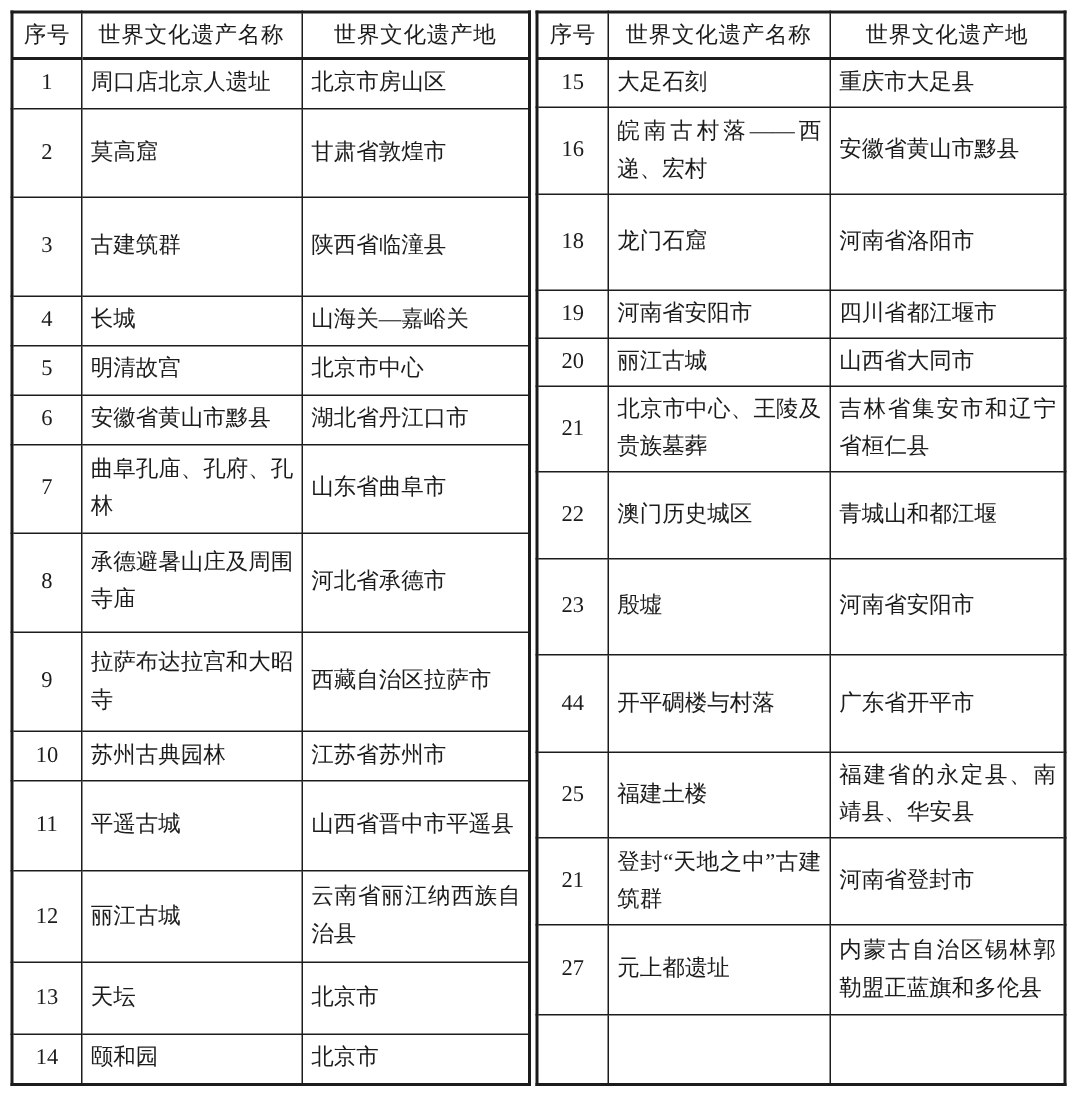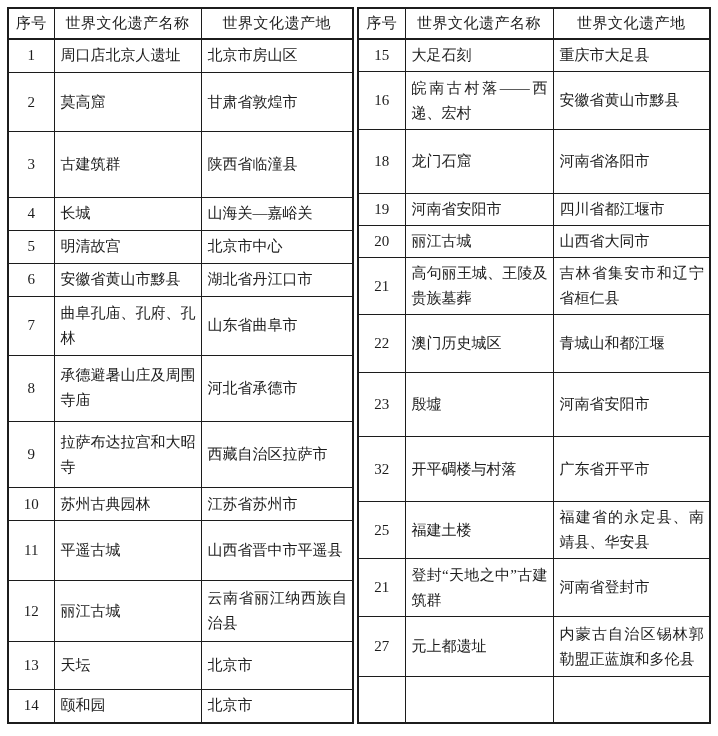--- a/index.html
+++ b/index.html
@@ -212,35 +212,35 @@
             <td class="c-name">河南省安阳市</td>
             <td class="c-place">四川省都江堰市</td>
           </tr>
           <tr>
             <td class="c-num">20</td>
             <td class="c-name">丽江古城</td>
             <td class="c-place">山西省大同市</td>
           </tr>
           <tr>
             <td class="c-num">21</td>
-            <td class="c-name">高句丽王城、王陵及贵族墓葬</td>
+            <td class="c-name">北京市中心、王陵及贵族墓葬</td>
             <td class="c-place">吉林省集安市和辽宁省桓仁县</td>
           </tr>
           <tr>
             <td class="c-num">22</td>
             <td class="c-name">澳门历史城区</td>
             <td class="c-place">青城山和都江堰</td>
           </tr>
           <tr>
             <td class="c-num">23</td>
             <td class="c-name">殷墟</td>
             <td class="c-place">河南省安阳市</td>
           </tr>
           <tr>
-            <td class="c-num">32</td>
+            <td class="c-num">44</td>
             <td class="c-name">开平碉楼与村落</td>
             <td class="c-place">广东省开平市</td>
           </tr>
           <tr>
             <td class="c-num">25</td>
             <td class="c-name">福建土楼</td>
             <td class="c-place">福建省的永定县、南靖县、华安县</td>
           </tr>
           <tr>
             <td class="c-num">21</td>

